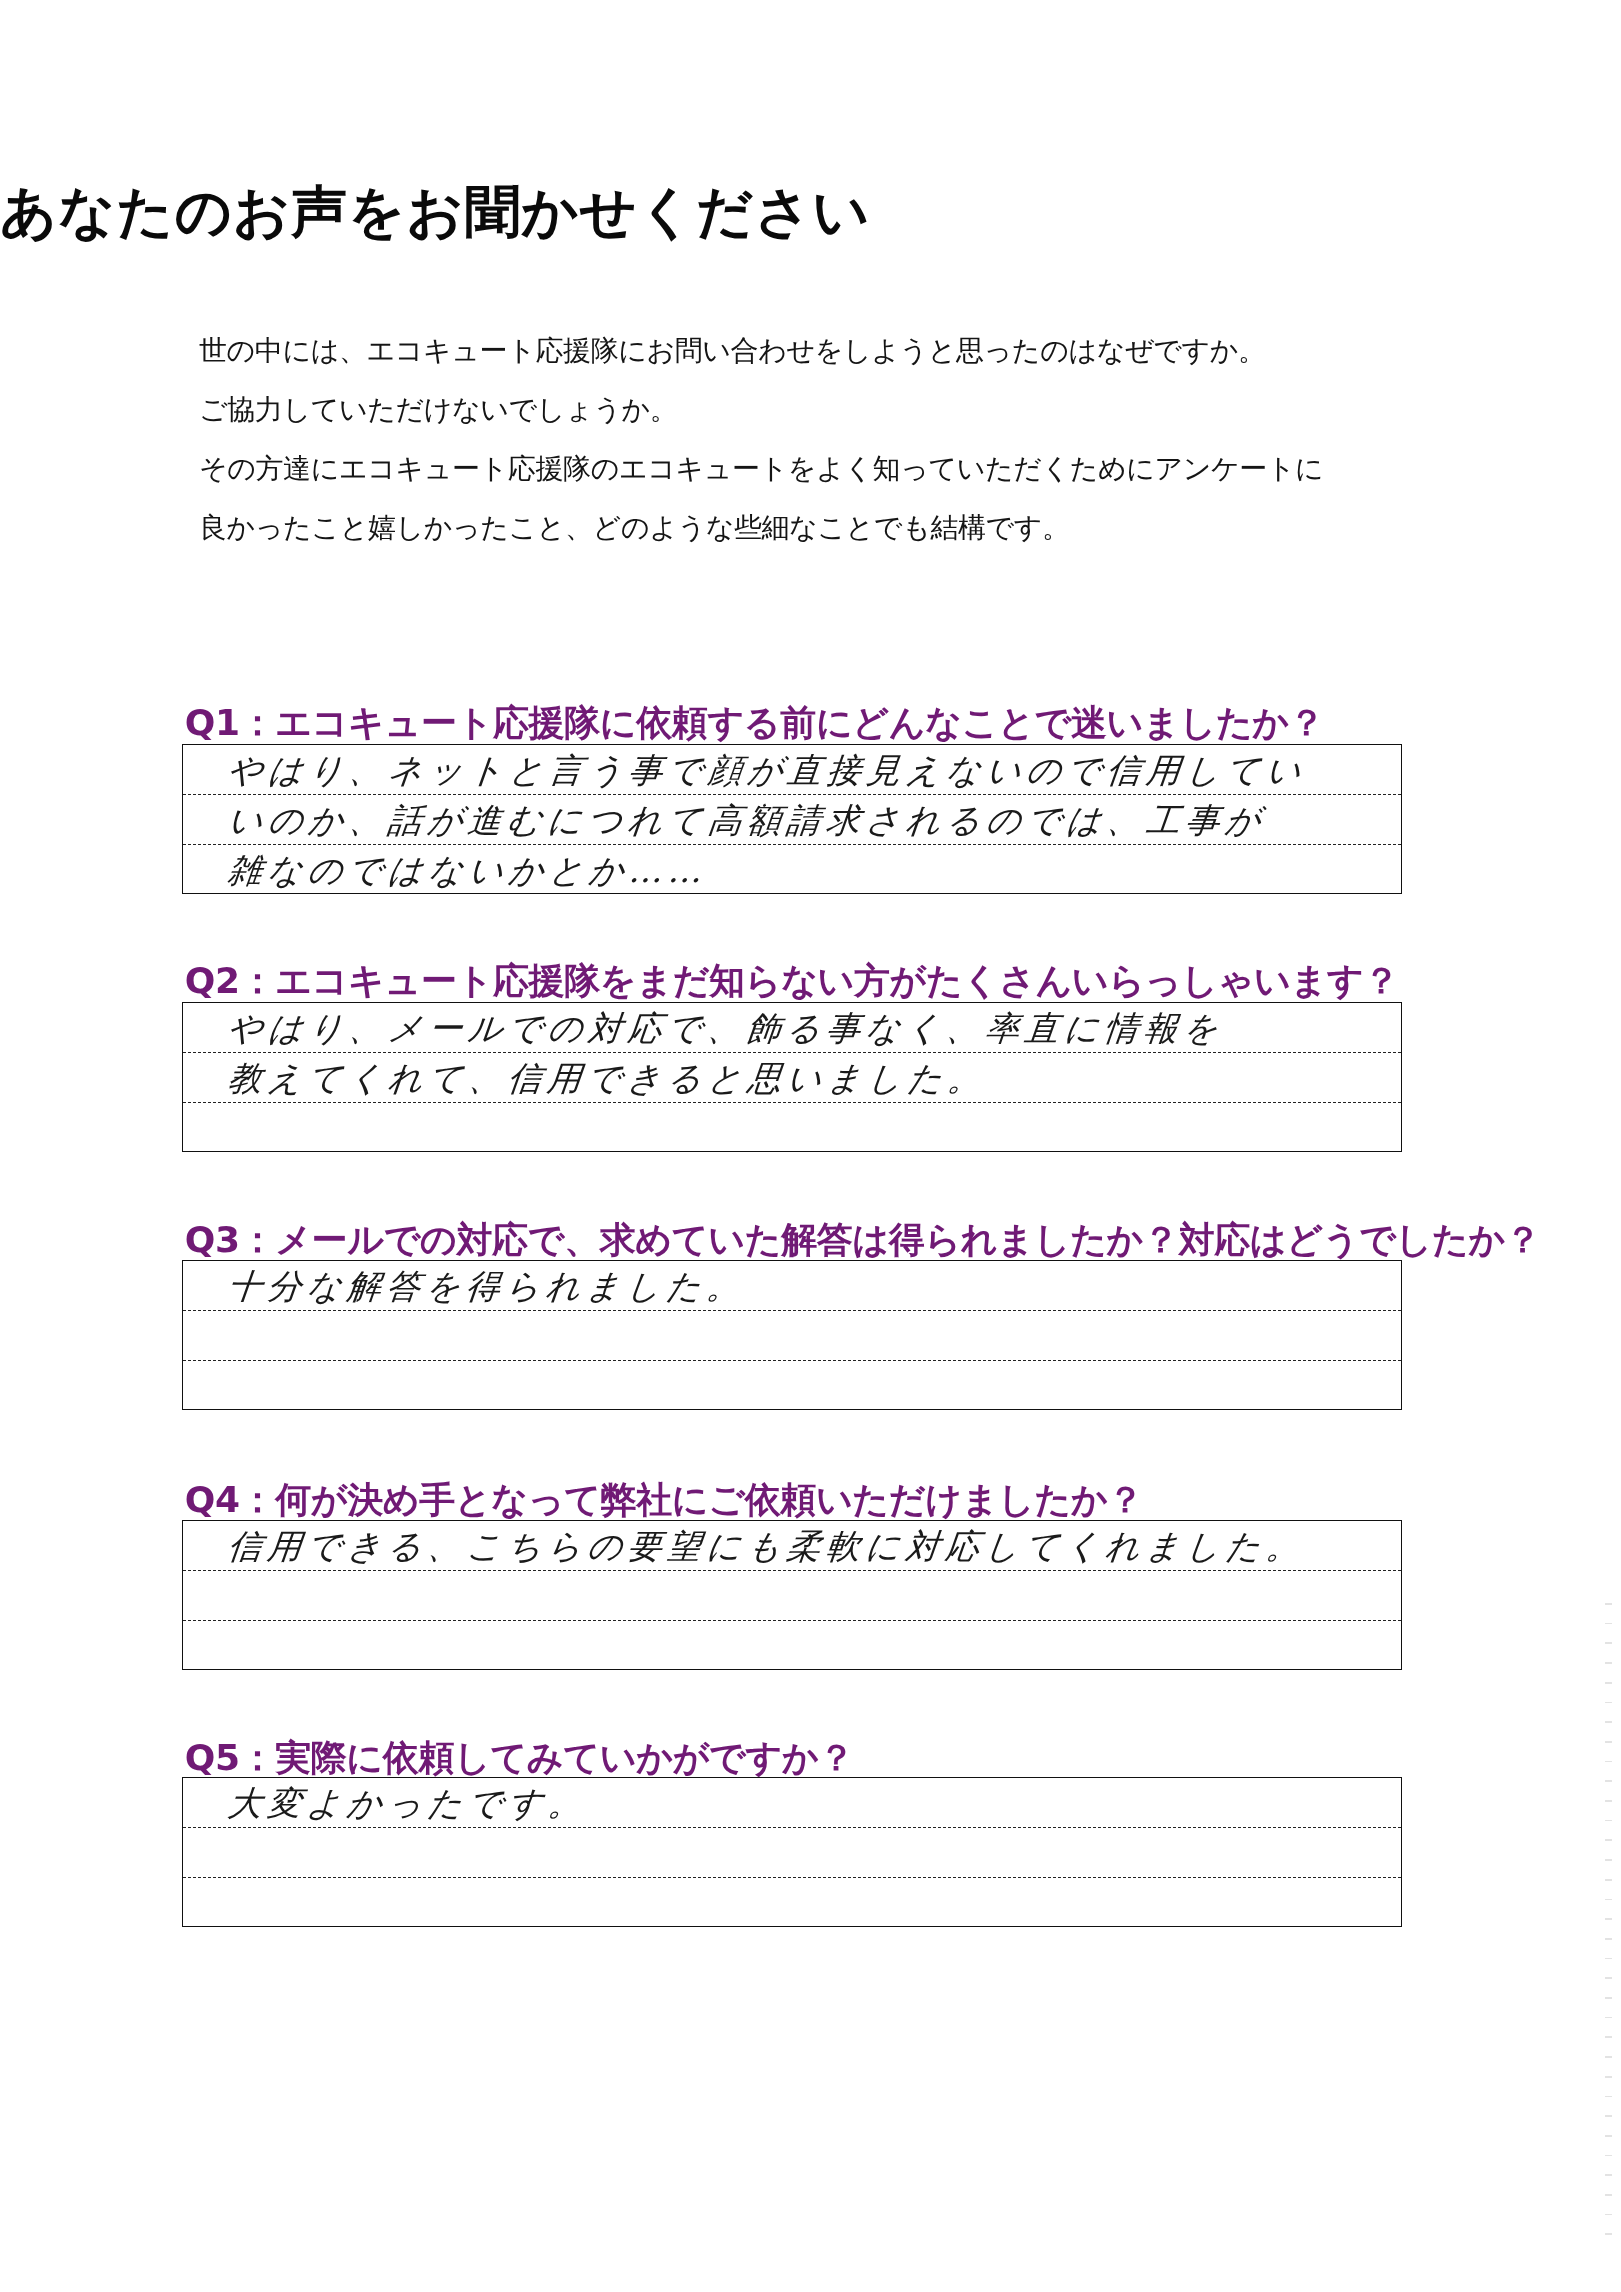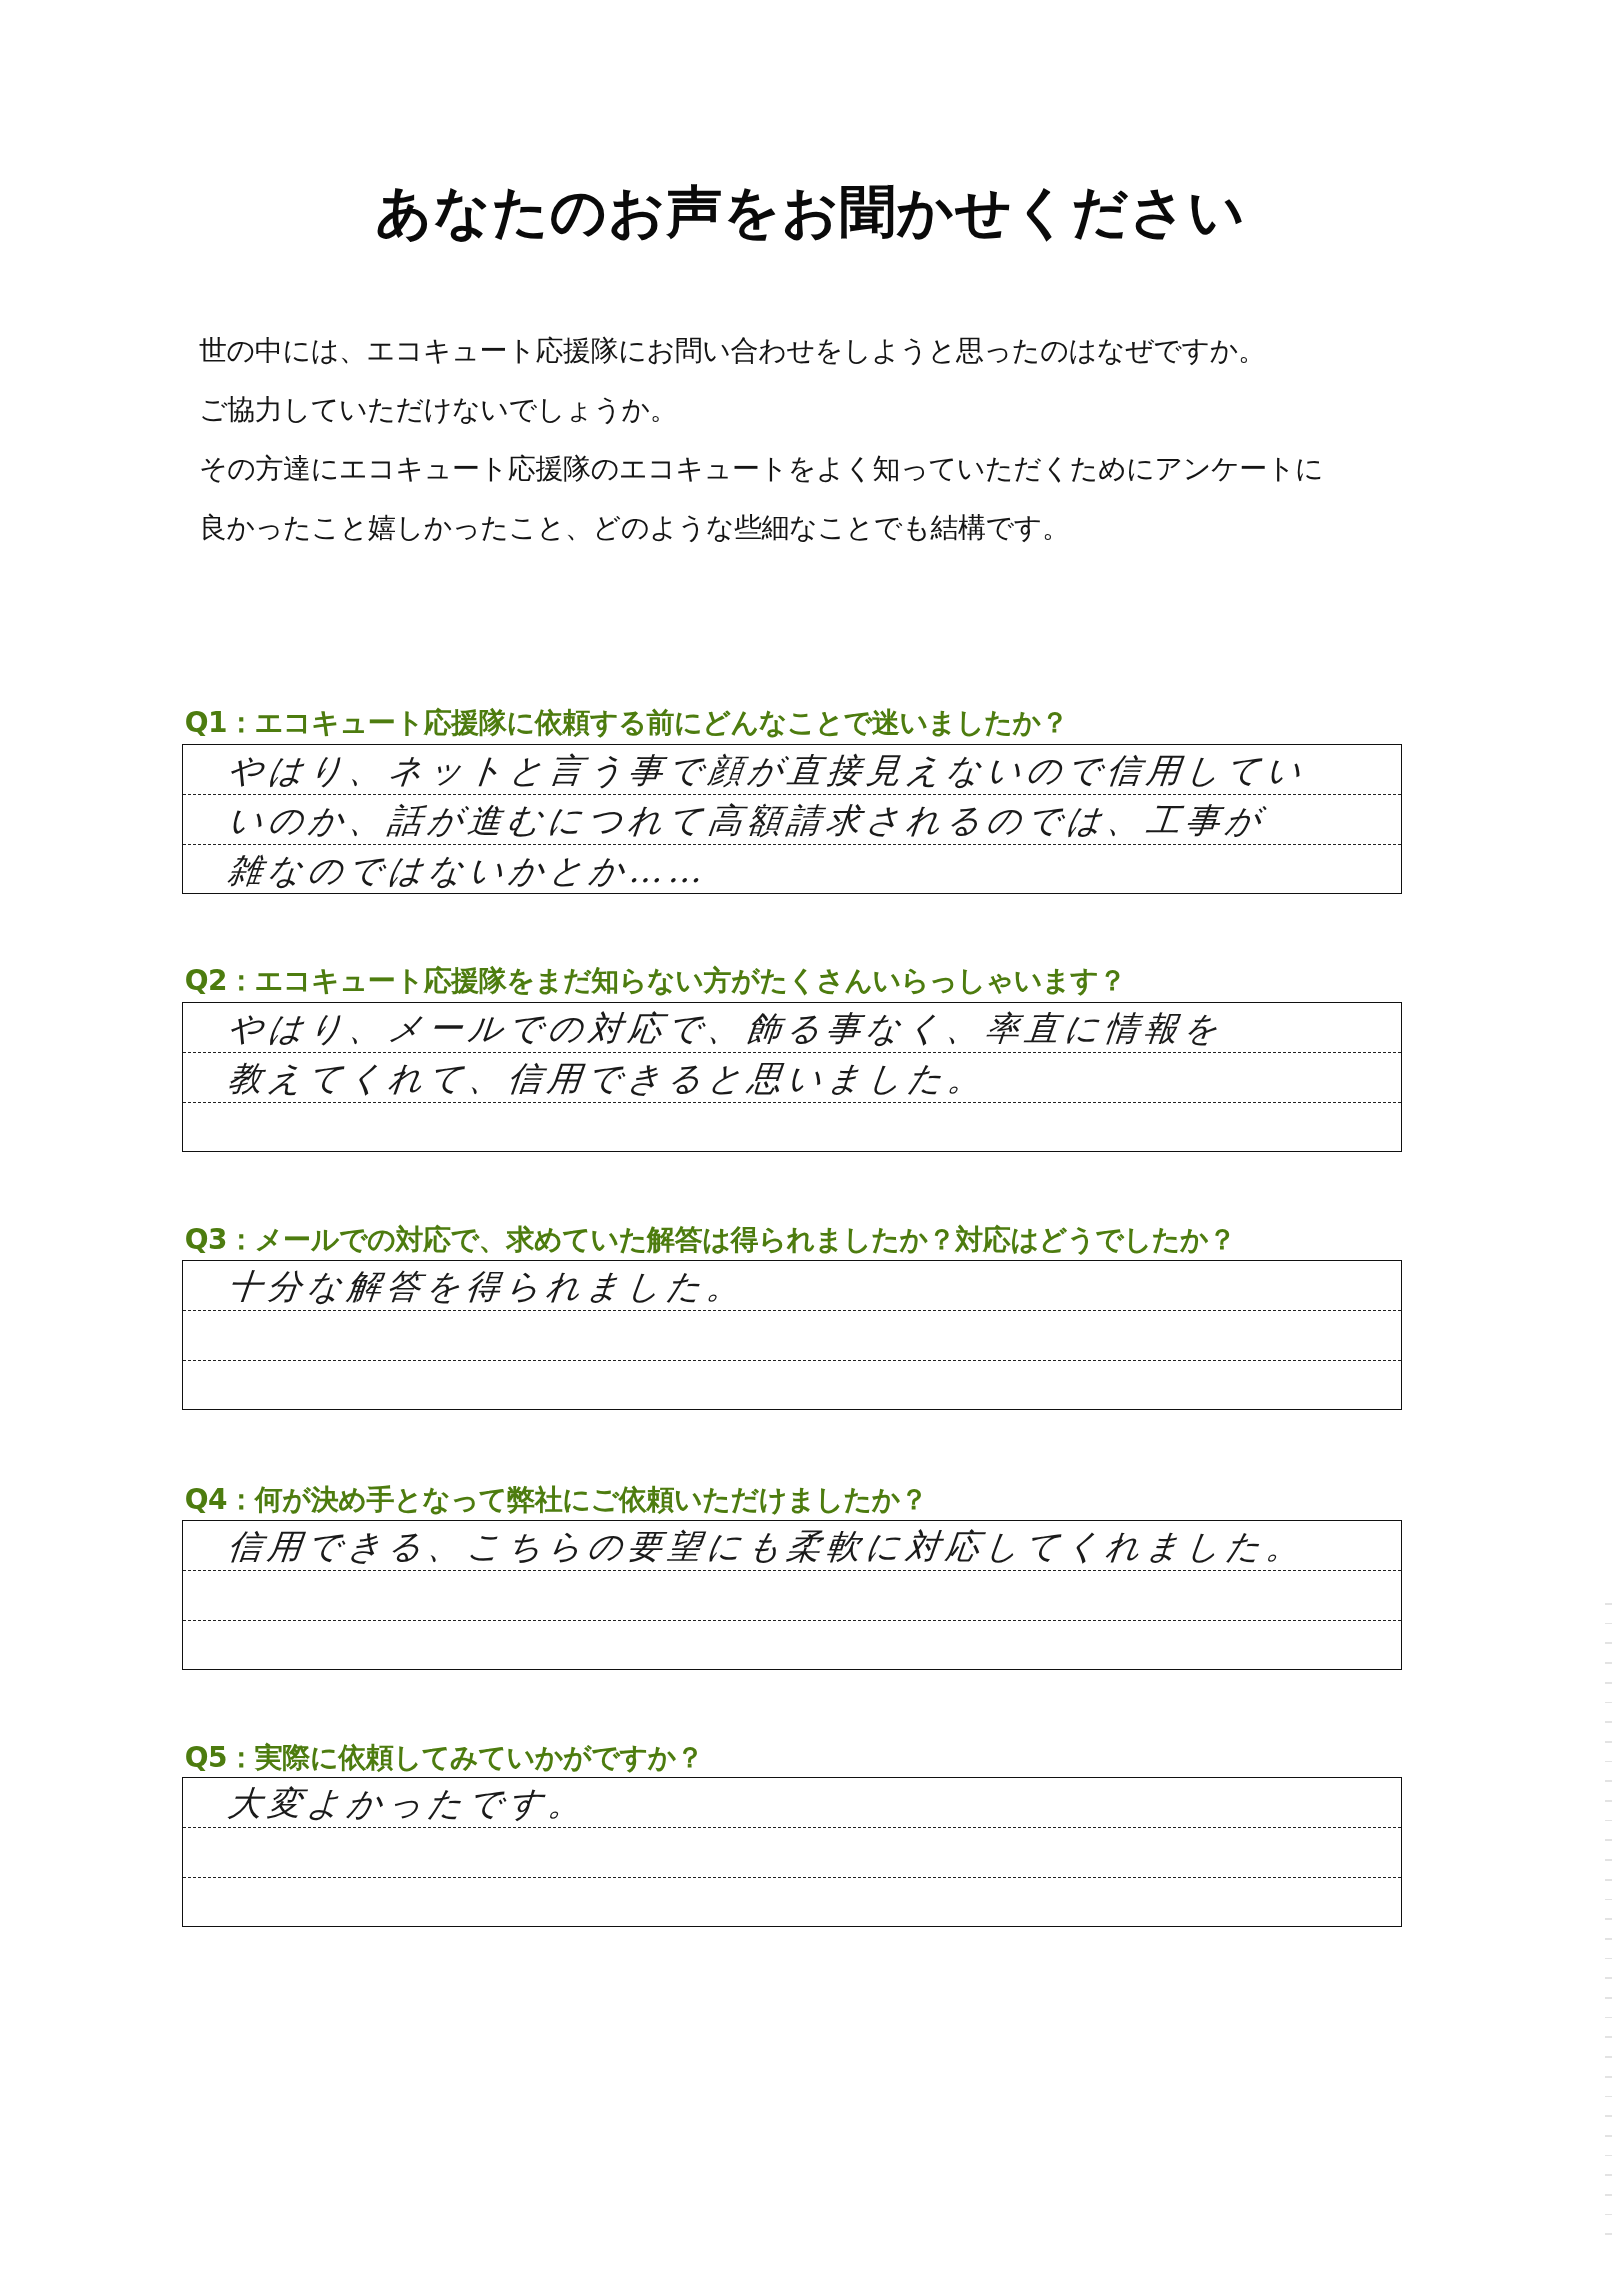--- a/index.html
+++ b/index.html
@@ -13,21 +13,20 @@
       position: relative;
       overflow: hidden;
       font-family: "DejaVu Sans", "Liberation Sans", sans-serif;
       color: #111111;
     }
     .page-title {
       position: absolute;
       left: 0;
       width: 1621px;
       top: 176px;
-      text-align: center;
       font-size: 56px;
       font-weight: bold;
       letter-spacing: 0.9px;
       line-height: 72px;
       color: #0a0a0a;
     }
     .intro {
       position: absolute;
       left: 199px;
       top: 321px;
@@ -43,25 +42,25 @@
     }
     .question-block {
       position: absolute;
       left: 182px;
       width: 1223px;
     }
     .question-label {
       position: absolute;
       left: 2.7px;
       top: 0;
-      font-size: 28px;
+      font-size: 36px;
       font-weight: bold;
       line-height: 39px;
       white-space: nowrap;
-      color: #4d7c0f;
+      color: #701a75;
       letter-spacing: -0.4px;
     }
     .answer-box {
       position: absolute;
       left: 0;
       width: 1220px;
       height: 150px;
       border: 1.8px solid #111111;
       box-sizing: border-box;
       background: #ffffff;

